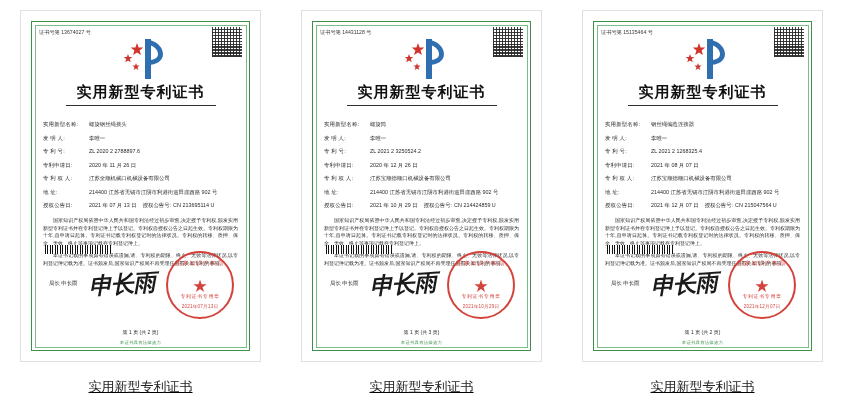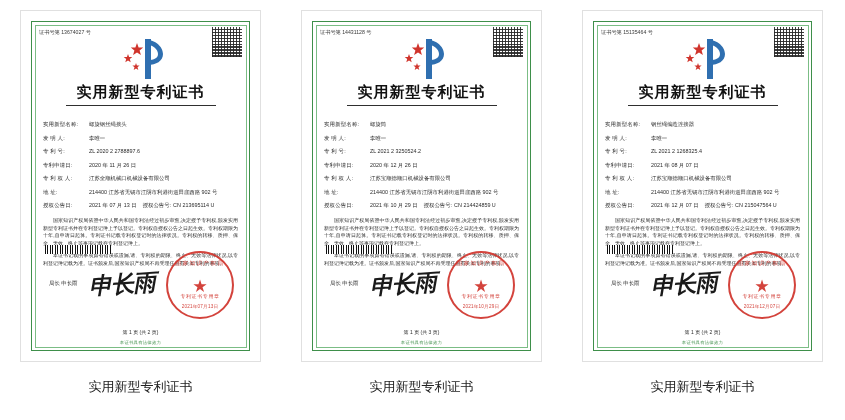--- a/index.html
+++ b/index.html
@@ -13,20 +13,21 @@
     background: #ffffff;
     font-family: "Liberation Sans", sans-serif;
     overflow: hidden;
   }
   .gallery {
     display: flex;
     justify-content: flex-start;
     align-items: flex-start;
     padding: 10px 0 0 0;
     gap: 0px;
+    text-decoration: underline;
   }
   .cert-cell {
     width: 281px;
     display: flex;
     flex-direction: column;
     align-items: center;
   }
   .cert-frame {
     width: 241px;
     height: 352px;

